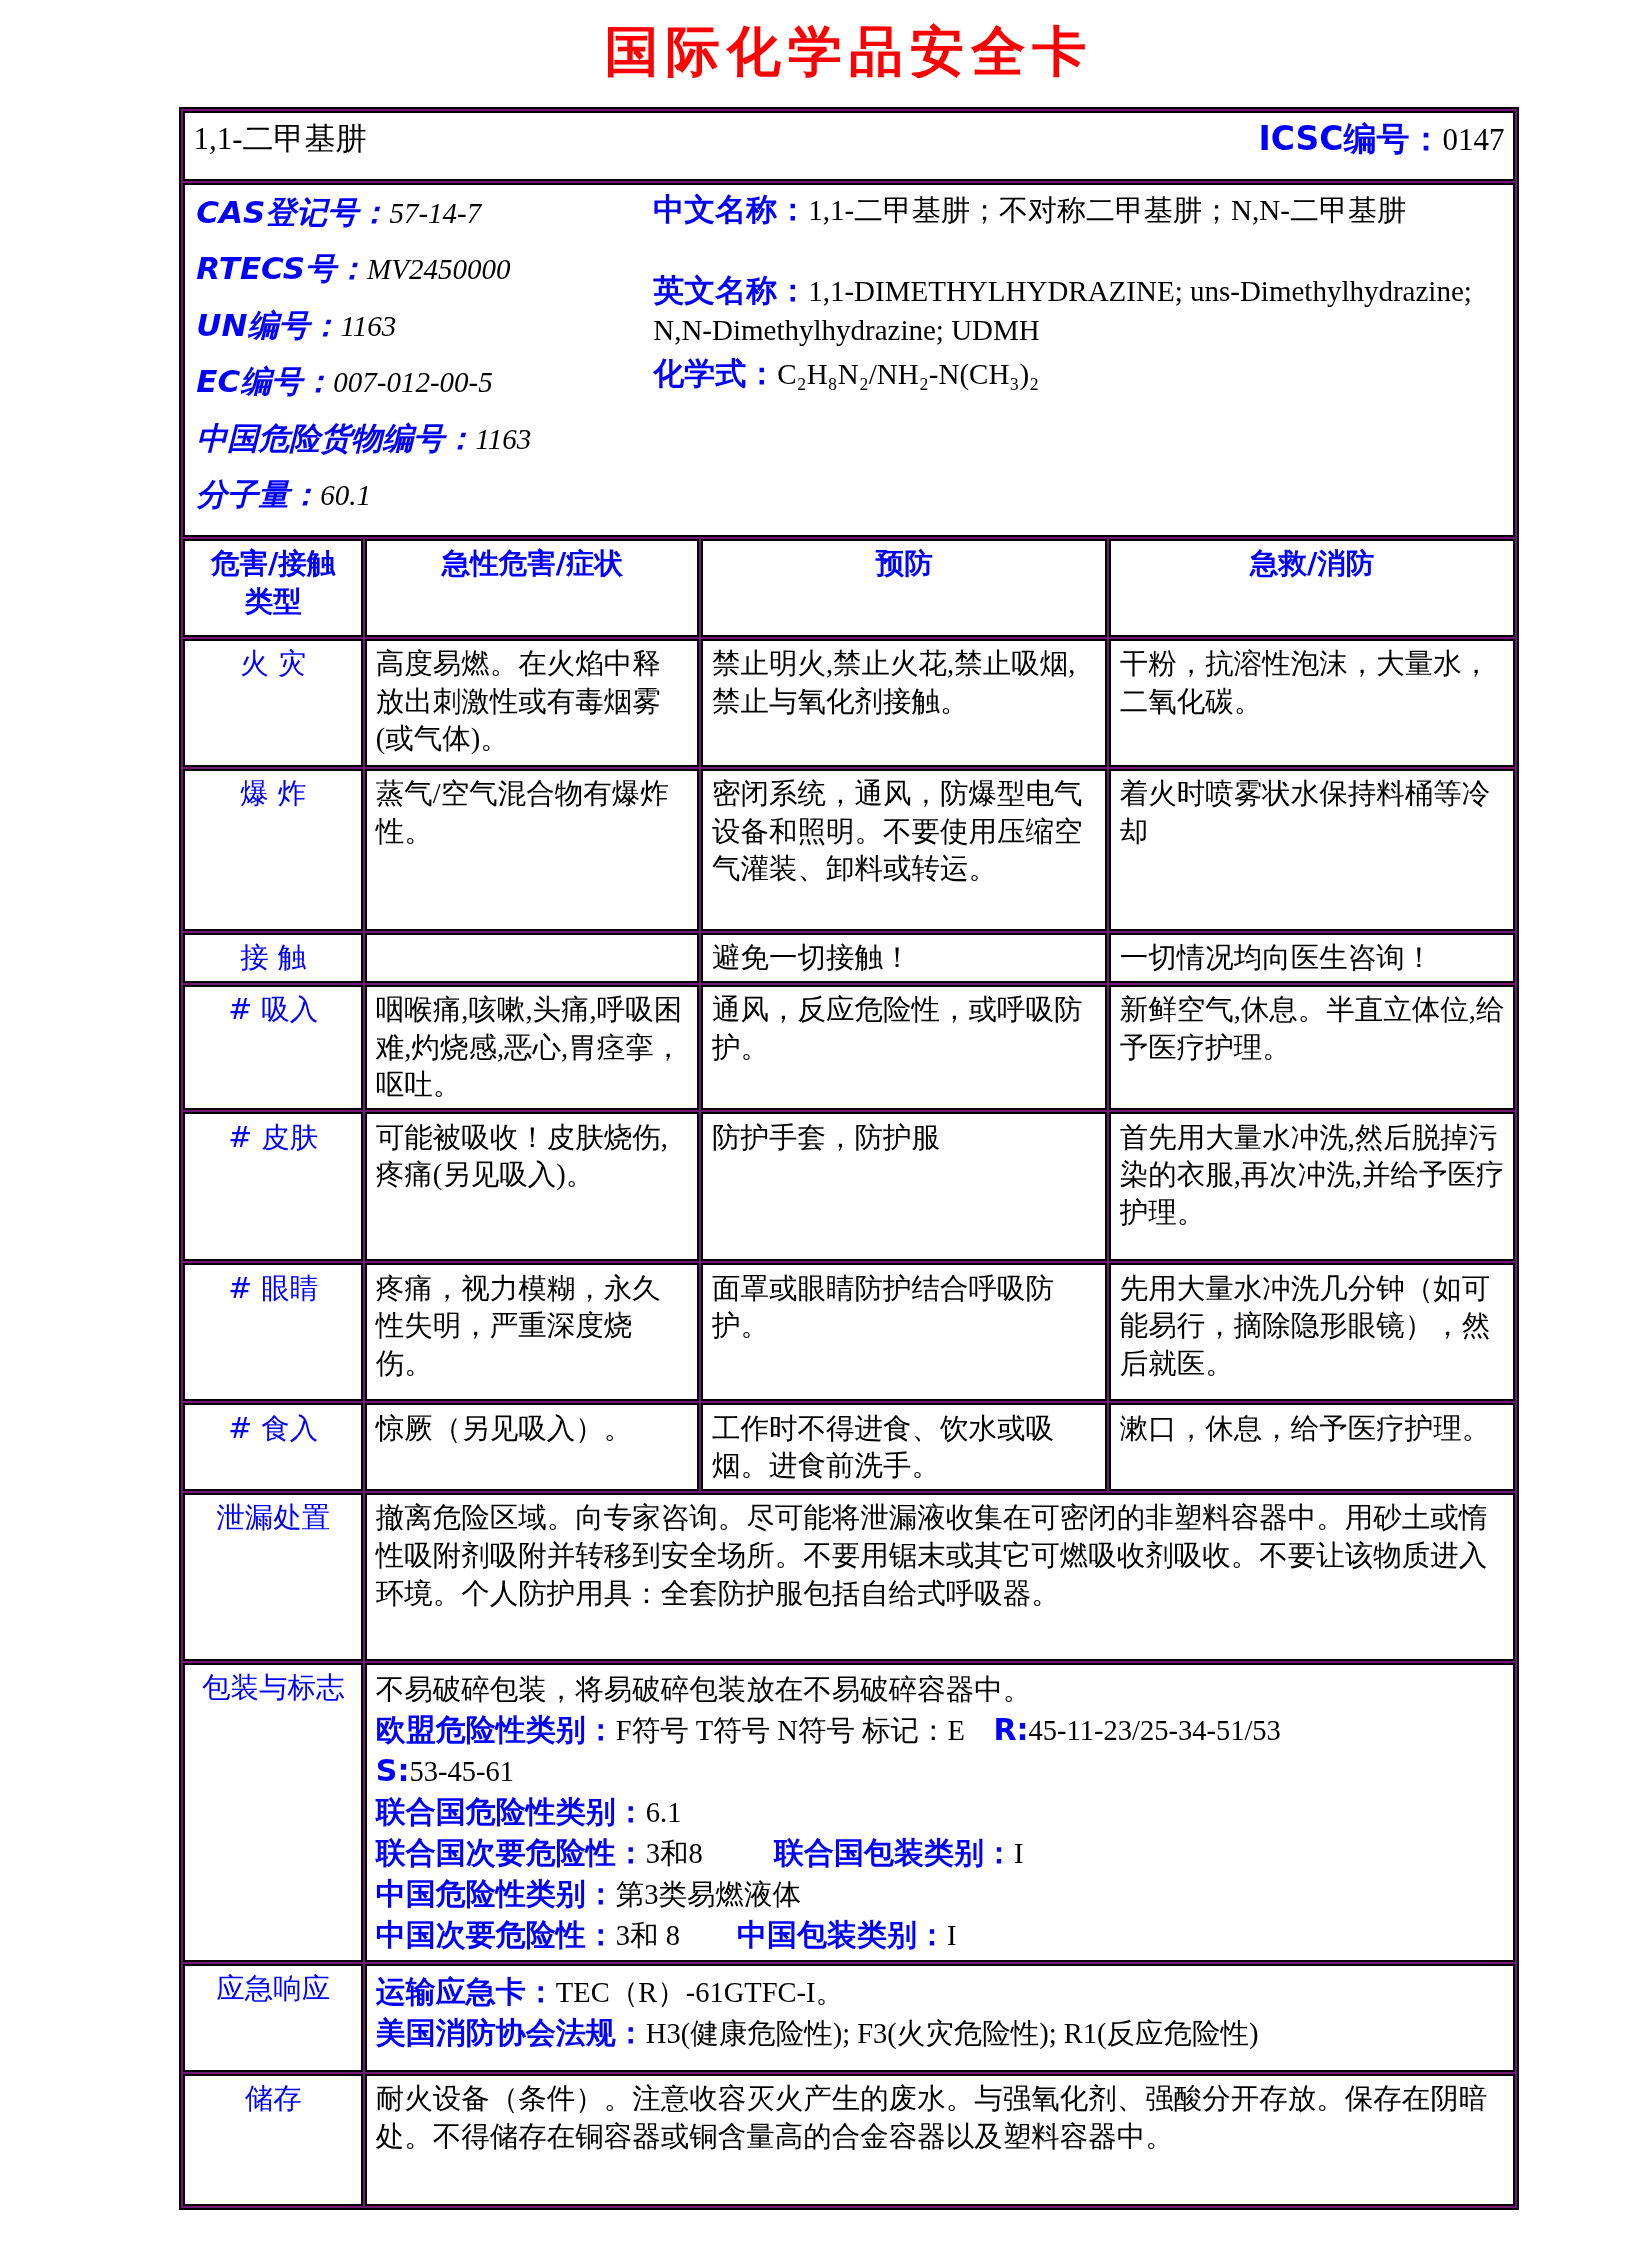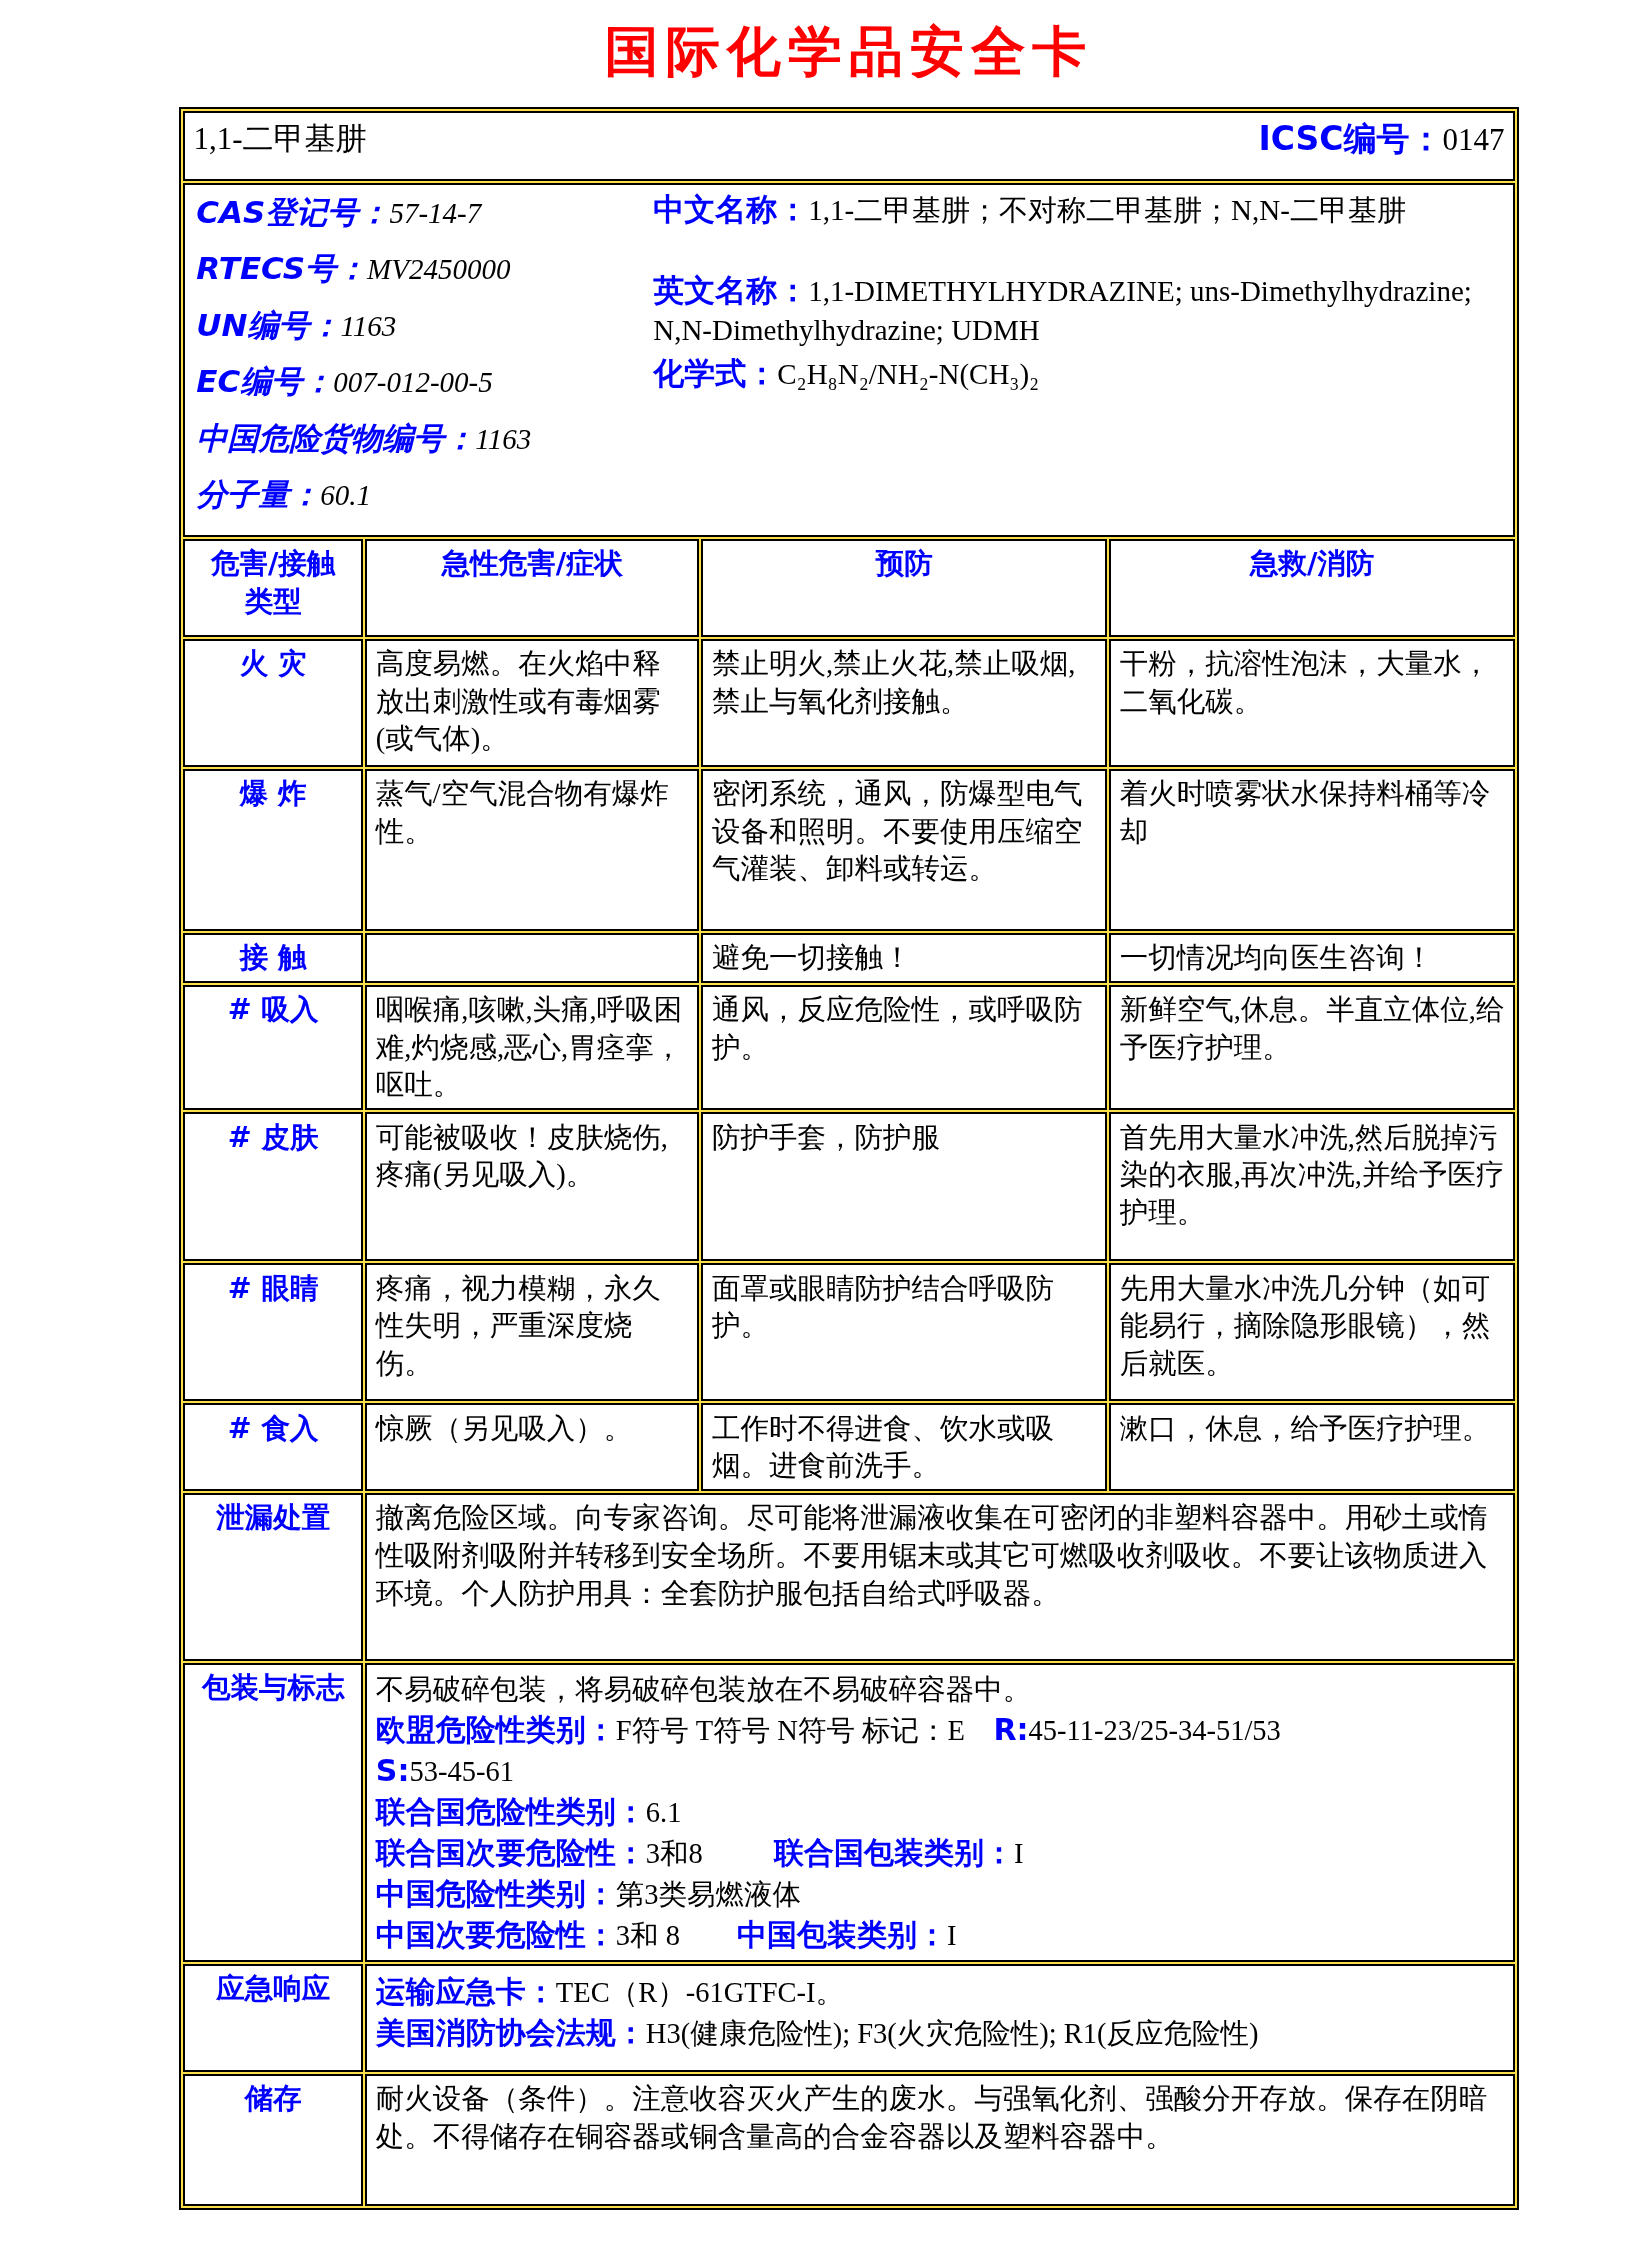--- a/index.html
+++ b/index.html
@@ -12,21 +12,21 @@
   .page-title{
     margin:15.6px 0 18.5px 0;text-align:center;
     font-size:54px;font-weight:bold;color:#ff0000;
     letter-spacing:7.1px;
     font-family:"DejaVu Serif","Liberation Serif",serif;
   }
   table.card{
     width:100%;
     border:2.8px solid #000;
     border-collapse:separate;border-spacing:2.1px;
-    background:#fde047;
+    background:#701a75;
   }
   table.card td,table.card th{
     border:2.1px solid #000;
     padding:4.3px 8.5px;
     font-size:28.5px;line-height:1.32;
     vertical-align:top;background:#fff;
   }
   
   .lbl{
     color:#0000ff;font-weight:bold;
@@ -51,21 +51,21 @@
   
   th.hz{
     text-align:center;vertical-align:middle;height:85px;
     white-space:pre-line;
     font-size:31px;font-weight:bold;color:#0000ff;
     font-family:"DejaVu Sans","Liberation Sans",sans-serif;
   }
   
   td.hz-type{
     text-align:center;vertical-align:middle;
-    font-size:31px;font-weight:bold;color:#0000ff;
+    font-size:31px;font-weight:normal;color:#0000ff;
     font-family:"DejaVu Sans","Liberation Sans",sans-serif;
     white-space:nowrap;
   }
   tr.r-fire{height:128px;}  tr.r-expl{height:162px;}
   tr.r-cont{height:41px;}   tr.r-inh{height:119px;}
   tr.r-skin{height:149px;}  tr.r-eye{height:138px;}
   tr.r-ing{height:75px;}   tr.r-spill{height:168px;}
   tr.r-pack{height:239px;}  tr.r-emer{height:108px;}
   tr.r-stor{height:132px;}
   

